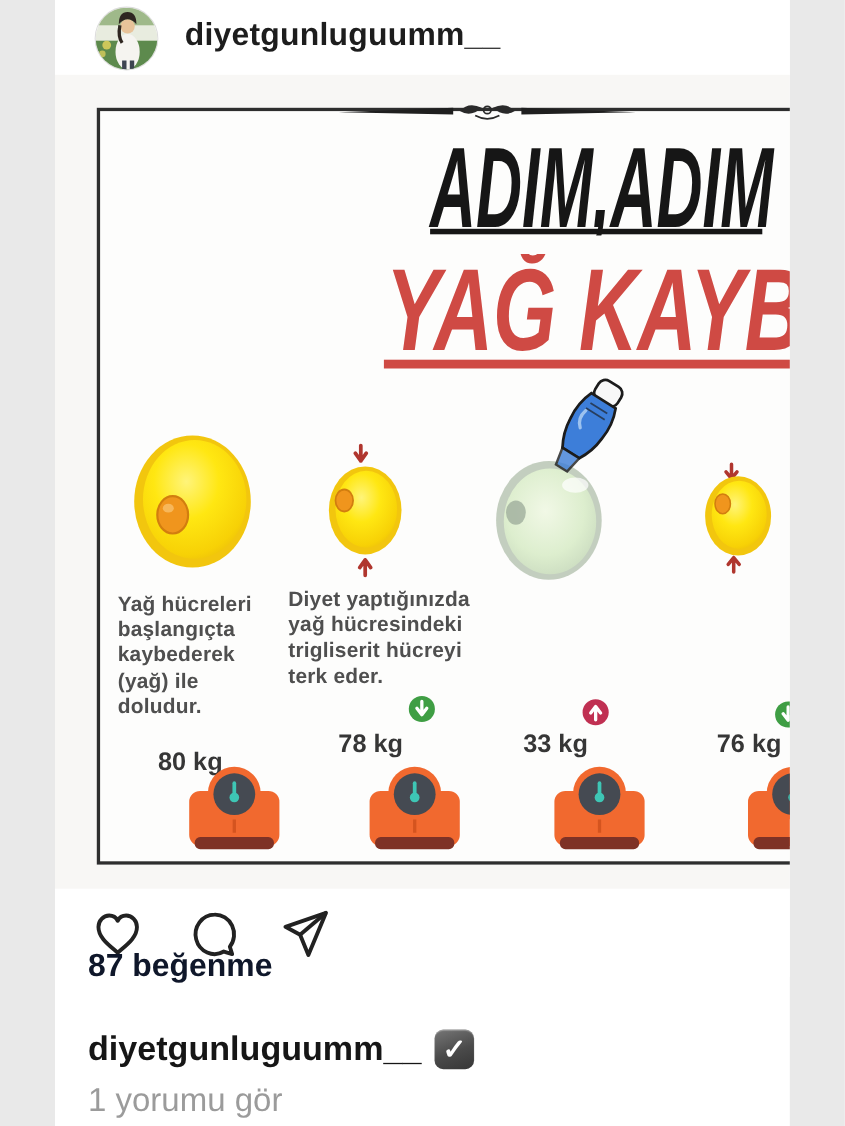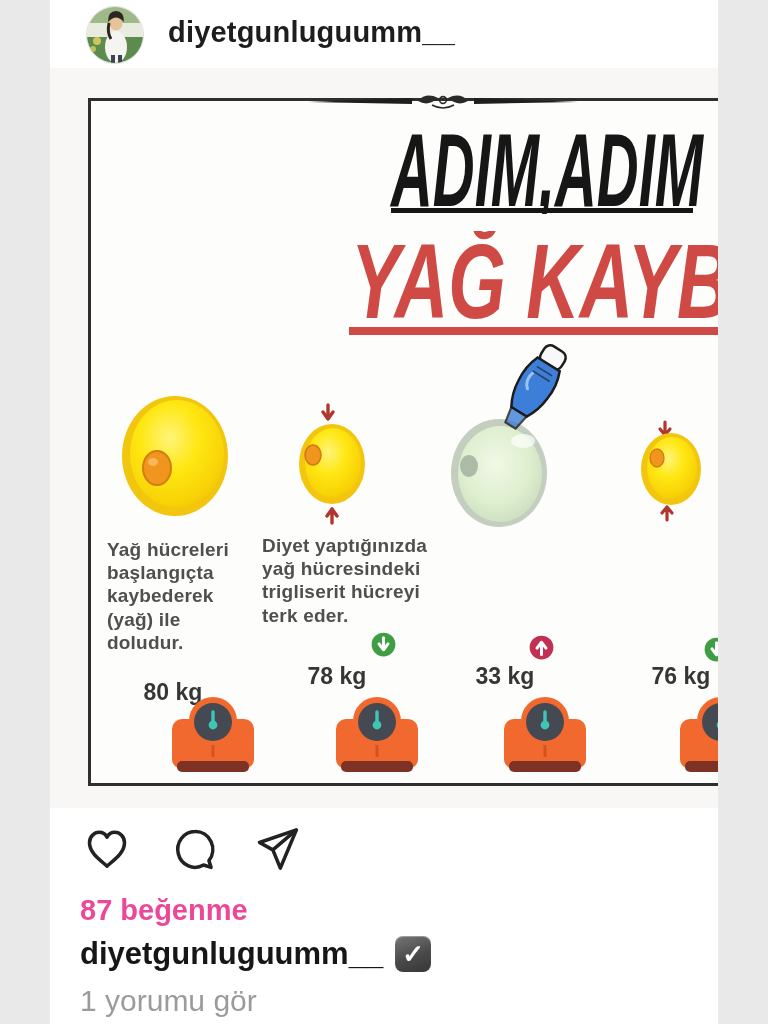--- a/index.html
+++ b/index.html
@@ -46,21 +46,21 @@
   .scrollbar-track { position:absolute; right:2px; top:8px; width:15px; height:292px; border:1px solid #d8d8d8; border-radius:8px; background:#fcfcfc; }
   .scrollbar-thumb { position:absolute; right:4px; top:10px; width:11px; height:128px; border-radius:6px; background:#c7c7c7; }
 
   
   .actions { position:absolute; left:0; top:808px; width:768px; height:80px; background:#fff; }
   .act-icon { position:absolute; top:16px; width:50px; height:50px; cursor:pointer; }
   .heart { left:32px; } .comment { left:120px; } .share { left:202px; }
   .bookmark { left:698px; width:48px; height:52px; }
 
   
-  .likes { position:absolute; left:30px; top:894px; font-size:29px; font-weight:700; color:#ec4899; }
+  .likes { position:absolute; left:30px; top:862px; font-size:29px; font-weight:700; color:#0f172a; }
   .caption { position:absolute; left:30px; top:936px; font-size:31px; font-weight:700; color:#161616; display:flex; align-items:center; gap:12px; }
   .check-emoji { width:36px; height:36px; border-radius:8px; background:linear-gradient(160deg,#777 0%,#4a4a4a 55%,#363636 100%); color:#fff; display:flex; align-items:center; justify-content:center; font-size:26px; font-weight:700; box-shadow:inset 0 1px 1px rgba(255,255,255,.35); }
   .comments-link { position:absolute; left:30px; top:984px; font-size:30px; font-weight:400; color:#9b9b9b; cursor:pointer; }
 </style>
 </head>
 <body>
 
 <div class="screen">
 
   <div class="header">

